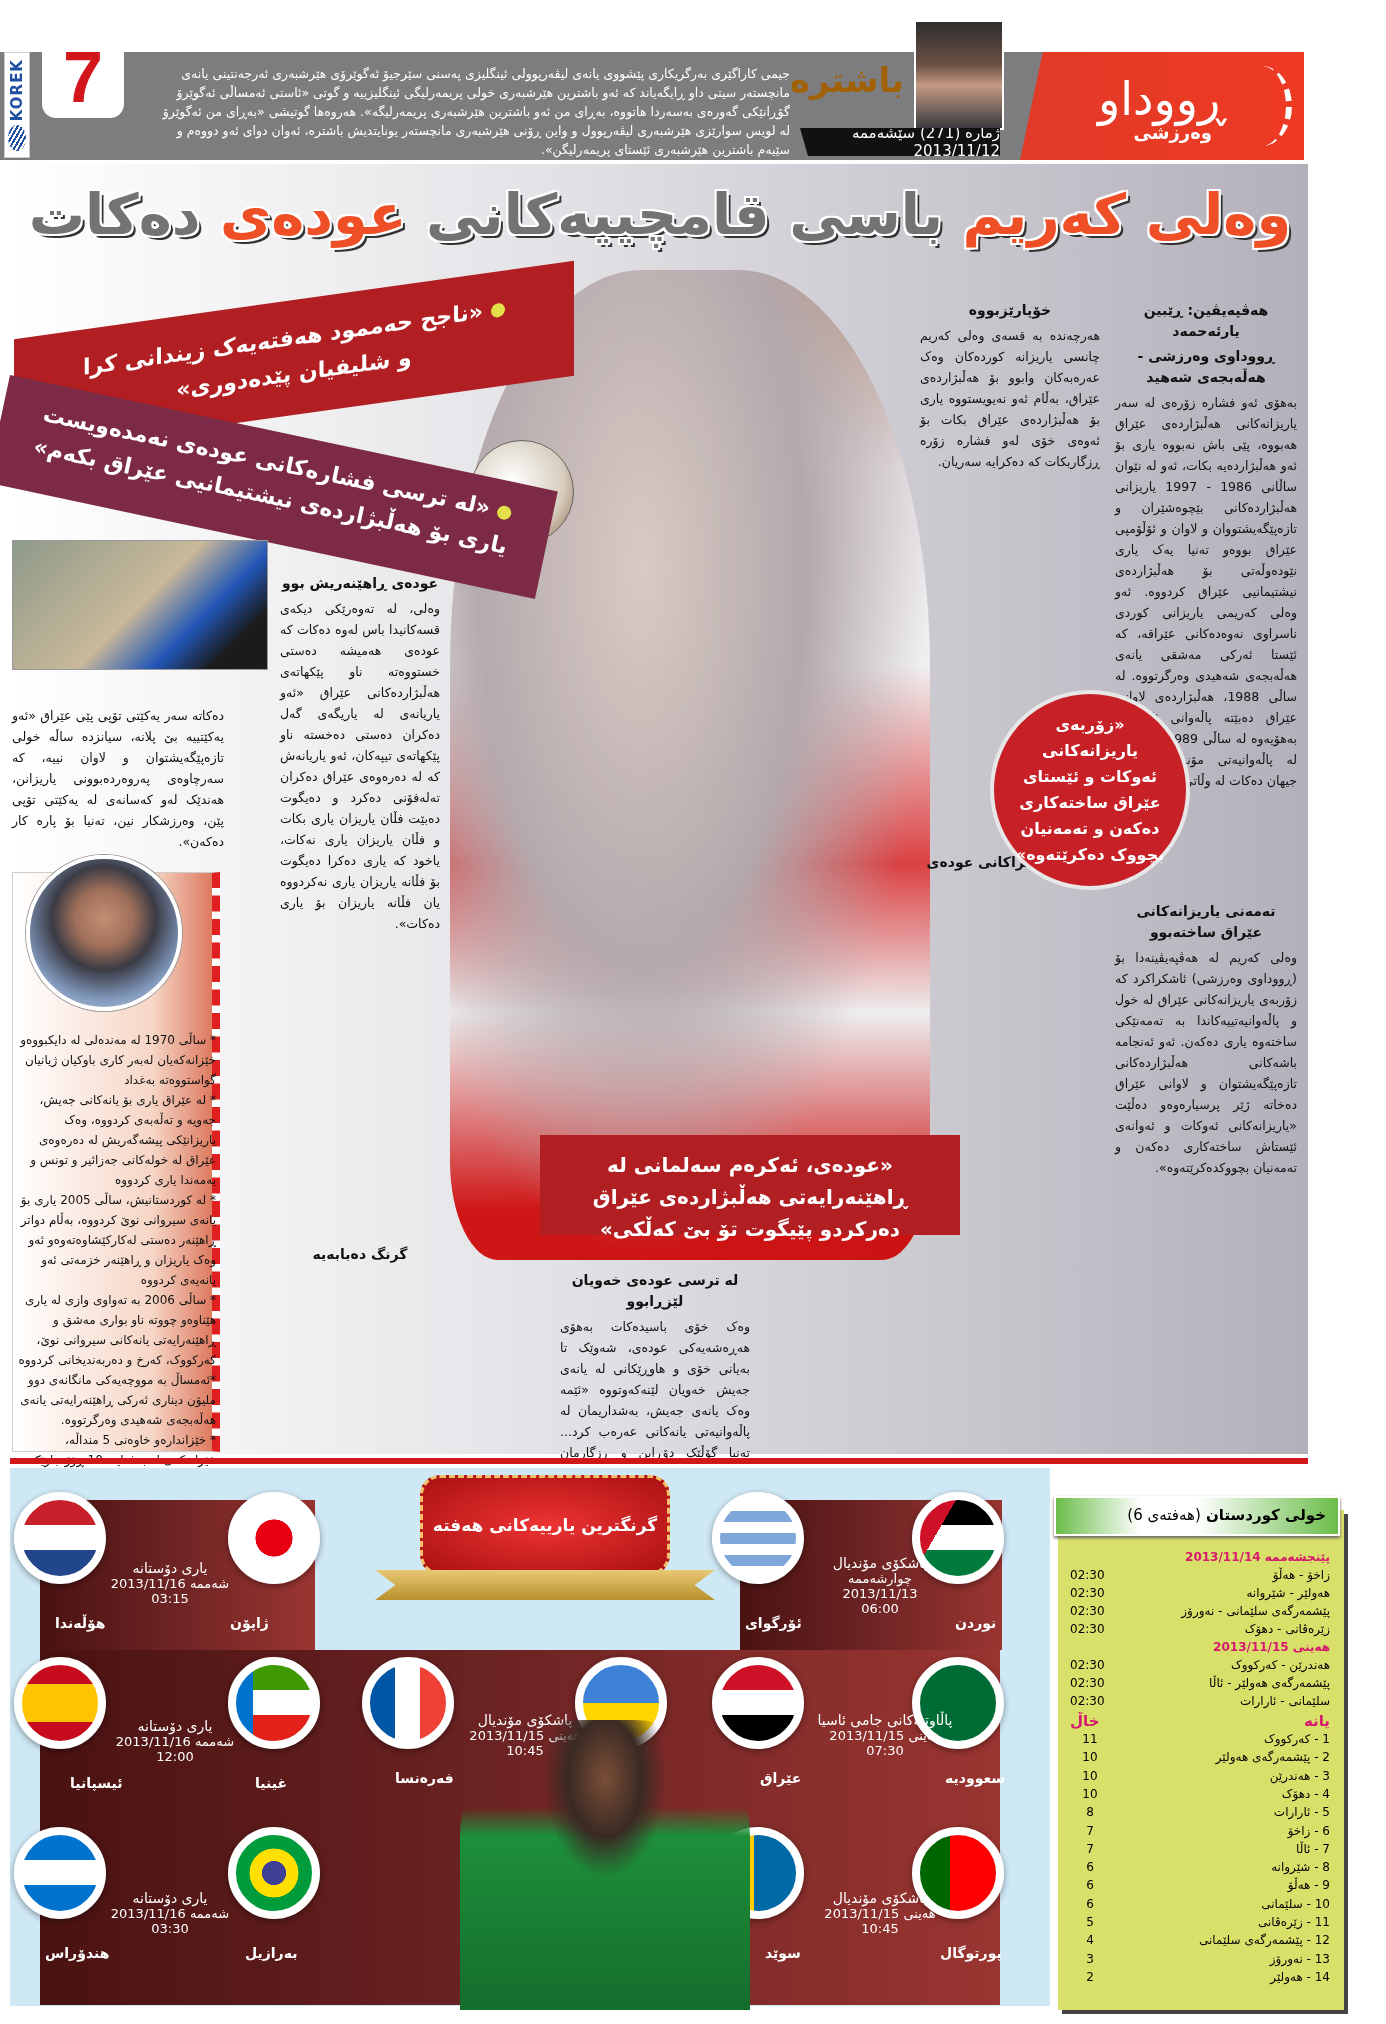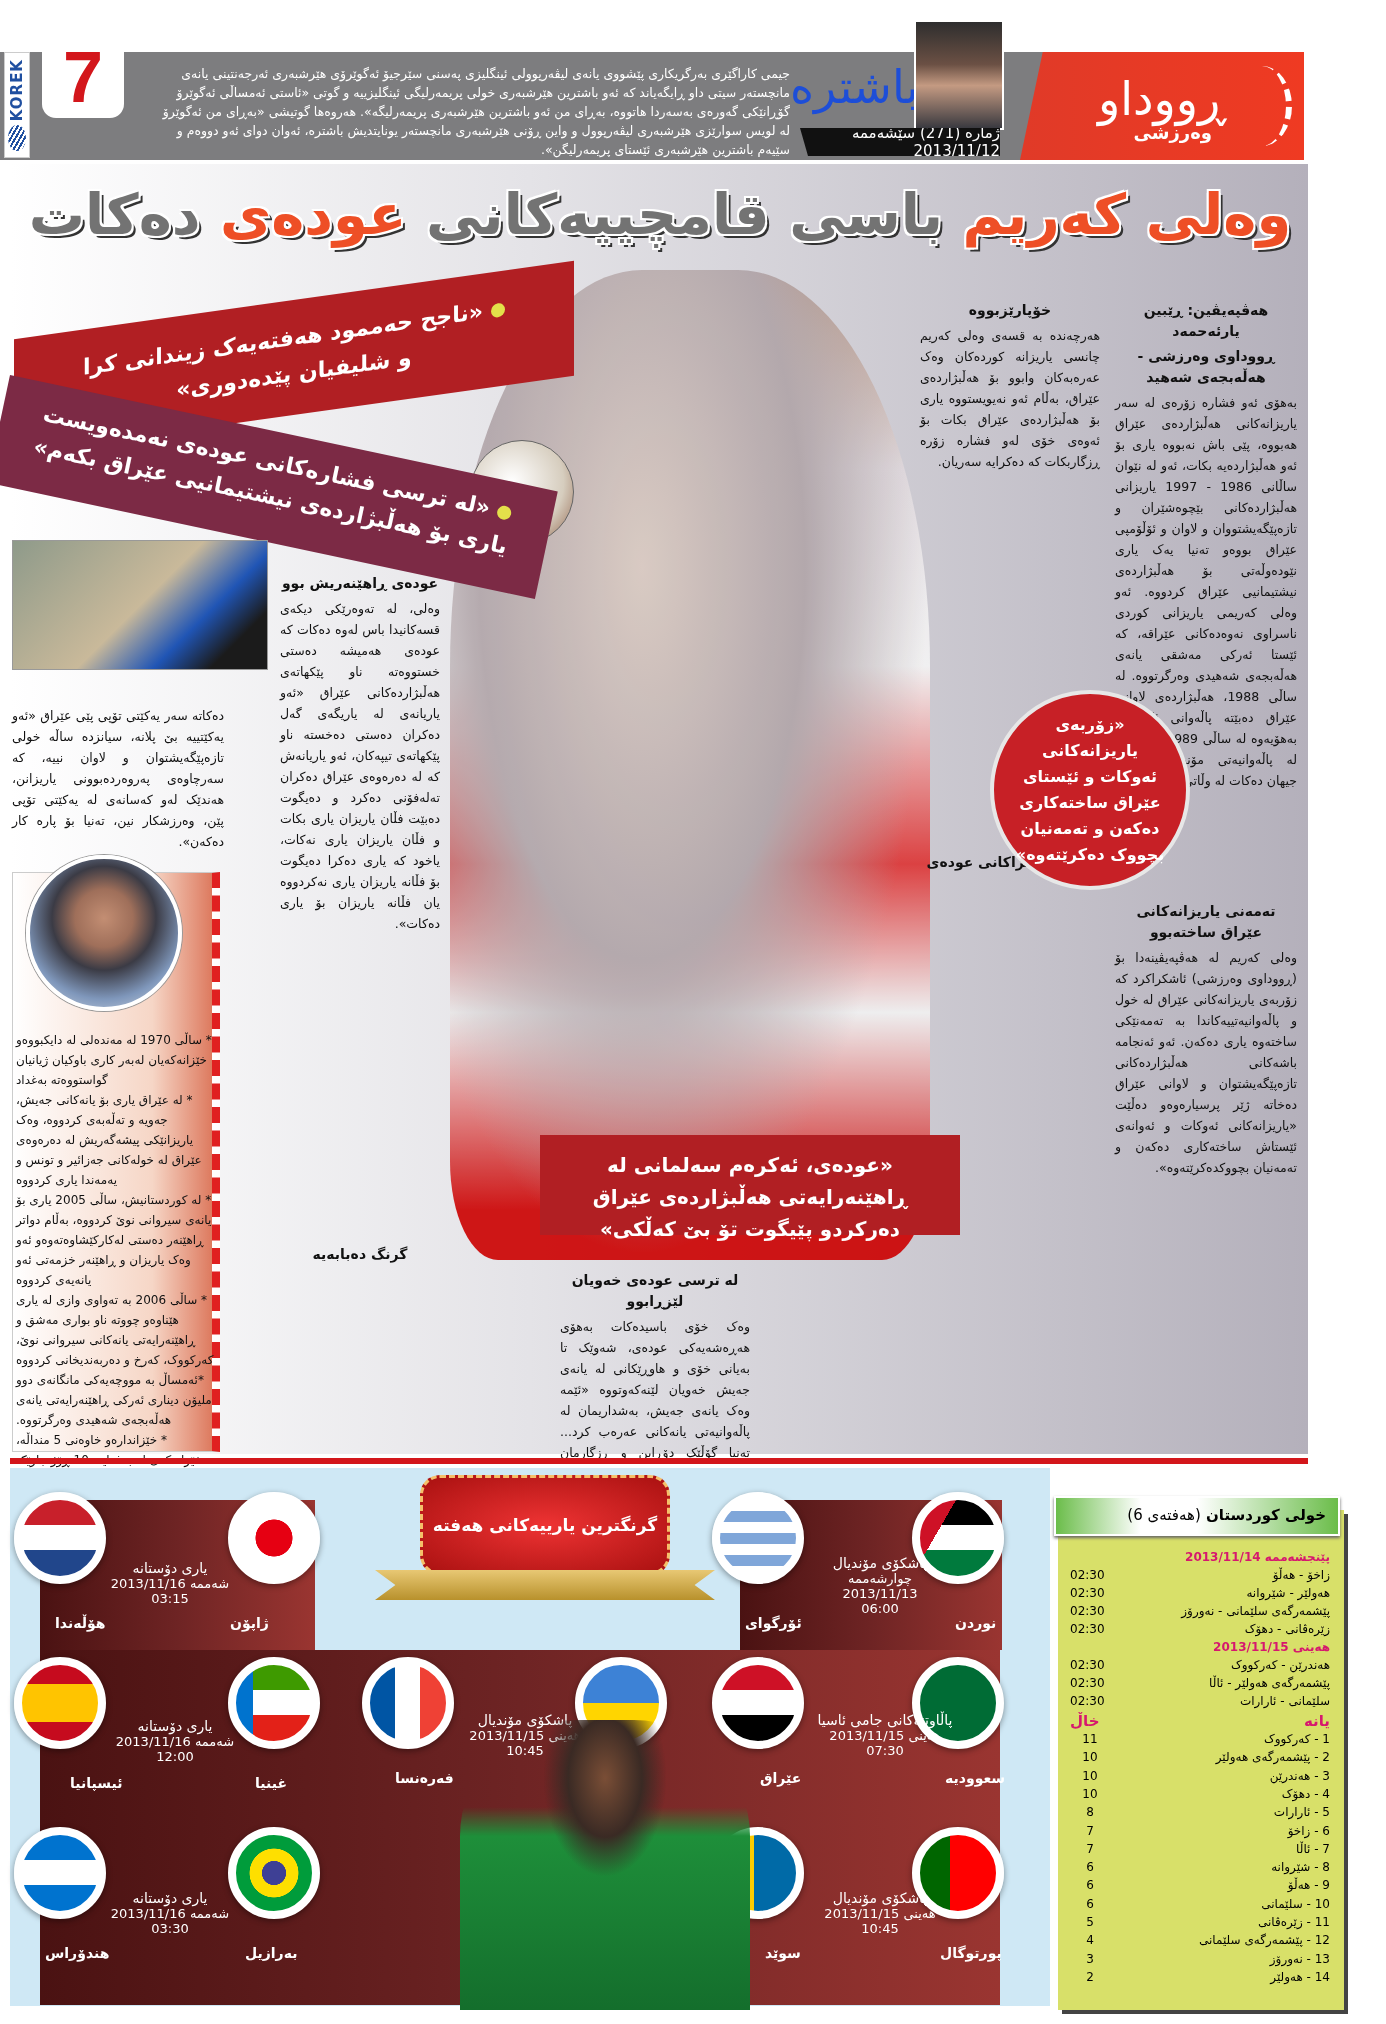--- a/index.html
+++ b/index.html
@@ -4,21 +4,21 @@
 <style>
 *{box-sizing:border-box;margin:0;padding:0}
 body{width:1386px;height:2024px;background:#fff;font-family:"DejaVu Sans",sans-serif;position:relative;overflow:hidden;direction:ltr}
 .rtl{direction:rtl;}
 .hdr-bar{position:absolute;left:0;top:52px;width:1300px;height:108px;background:#7d7d7f}
 .korek{position:absolute;left:4px;top:52px;width:26px;height:106px;background:#fff;border:1px solid #ccc;display:flex;flex-direction:column;align-items:center;justify-content:space-between;padding:6px 0}
 .korek-txt{writing-mode:vertical-rl;transform:rotate(180deg);color:#1f4fa0;font-weight:bold;font-size:15px;letter-spacing:1px}
 .korek-logo{width:18px;height:26px;border-radius:50%;background:repeating-linear-gradient(120deg,#1f4fa0 0 2px,#fff 2px 4px)}
 .pagenum{position:absolute;left:42px;top:36px;width:82px;height:82px;background:#fff;border-radius:0 0 14px 14px;display:flex;align-items:center;justify-content:center;color:#d3161b;font-weight:bold;font-size:72px;font-family:"Liberation Sans",sans-serif}
 .news-text{position:absolute;left:150px;top:64px;width:640px;color:#fff;font-size:12.5px;line-height:19px}
-.news-title{position:absolute;left:790px;top:60px;color:#1d4ed8;font-size:46px;font-weight:normal}
+.news-title{position:absolute;left:790px;top:60px;color:#a16207;font-size:34px;font-weight:bold}
 .photo-aguero{position:absolute;left:914px;top:20px;width:90px;height:110px;background:linear-gradient(#2e2e2e,#6b5044 40%,#c49a82 60%,#3a3a40);border:2px solid #fff}
 .issue-bar{position:absolute;left:800px;top:128px;width:200px;height:28px;background:#111;color:#fff;font-size:15px;display:flex;align-items:center;justify-content:center;clip-path:polygon(0 0,100% 0,100% 100%,4% 100%)}
 .logo-box{position:absolute;left:1020px;top:52px;width:284px;height:108px;background:linear-gradient(90deg,#e03a28,#ef3a22);clip-path:polygon(8% 0,100% 0,100% 100%,0 100%)}
 .logo-main{position:absolute;right:78px;top:20px;color:#fff;font-size:46px;font-weight:normal}
 .logo-sub{position:absolute;right:92px;top:70px;color:#fff;font-size:18px;font-weight:bold}
 .logo-rays{position:absolute;right:12px;top:14px;width:60px;height:80px;border-right:6px dashed #fff;border-radius:50%}
 
 .main{position:absolute;left:10px;top:164px;width:1298px;height:1290px;background:linear-gradient(90deg,#fff 0%,#e4e3e7 40%,#b4b0bb 100%)}
 .headline{position:absolute;left:20px;top:175px;width:1280px;text-align:center;direction:rtl;font-size:56px;font-weight:bold;line-height:80px;text-shadow:2px 2px 0 #fff,-2px -2px 0 #fff,2px -2px 0 #fff,-2px 2px 0 #fff,4px 4px 0 #333}
 .hl-green{color:#737373}.hl-orange{color:#ee4f26}
@@ -27,21 +27,21 @@
 .dot{display:inline-block;width:14px;height:14px;border-radius:50%;background:#e3e04a;margin-left:8px;vertical-align:middle}
 .photo1{position:absolute;left:12px;top:540px;width:256px;height:130px;background:linear-gradient(135deg,#8e9a8a,#c9b99a 50%,#2055b5 70%,#1b1b1b 85%);border:1px solid #999}
 .photo-main{position:absolute;left:450px;top:270px;width:480px;height:990px;background:radial-gradient(ellipse at 40% 30%,#d9c9c0 0,#b0a4a8 40%,transparent 70%),linear-gradient(#b98b6d 0,#e8e2e6 20%,#f5f5f5 40%,#d33 60%,#f2f2f2 75%,#c00 95%);opacity:.9;border-radius:40% 40% 10% 10%}
 .ball{position:absolute;left:470px;top:440px;width:104px;height:104px;border-radius:50%;background:radial-gradient(circle at 40% 40%,#fff,#d6cdbe 60%,#8d5c43);border:1px solid #666}
 .circle-quote{position:absolute;left:990px;top:690px;width:200px;height:200px;border-radius:50%;background:#c72026;border:4px solid #e7e7e7;color:#fff;font-weight:bold;font-size:16px;line-height:26px;display:flex;align-items:center;justify-content:center;text-align:center;direction:rtl;padding:20px}
 .bottom-quote{position:absolute;left:540px;top:1135px;width:420px;height:100px;background:#b11f23;color:#fff;font-weight:bold;font-size:20px;line-height:32px;text-align:center;direction:rtl;padding:14px 10px}
 .col{position:absolute;font-size:12.5px;line-height:21px;color:#111;direction:rtl;text-align:justify}
 .col h4{font-size:14px;text-align:center;margin:8px 0 4px}
 .bio{position:absolute;left:12px;top:872px;width:208px;height:580px;background:linear-gradient(90deg,#fff,#f6d6c6 70%,#dd7a5f);border:1px solid #ccc;border-right:8px dashed #e02020}
 .bio-photo{position:absolute;left:26px;top:855px;width:156px;height:156px;border-radius:50%;border:4px solid #fff;background:radial-gradient(circle at 50% 40%,#c38e73 0,#9f6f5a 25%,#3b3b45 45%,#7f97bb 70%,#dfe4ea);box-shadow:0 0 0 1px #999}
-.bio-text{position:absolute;left:16px;top:1030px;width:200px;font-size:12px;line-height:20px;direction:rtl;text-align:left;color:#111}
+.bio-text{position:absolute;left:16px;top:1030px;width:200px;font-size:12px;line-height:20px;direction:rtl;text-align:right;color:#111}
 
 .redline{position:absolute;left:10px;top:1458px;width:1298px;height:6px;background:#d3161b}
 .bottom{position:absolute;left:10px;top:1468px;width:1040px;height:538px;background:#cfe8f5}
 .match{position:absolute;background:#5a1a1a;background:linear-gradient(90deg,#4a1212,#6e2424,#9a3531)}
 .flag{position:absolute;width:92px;height:92px;border-radius:50%;border:8px solid #fff;box-shadow:0 2px 6px rgba(0,0,0,.4);overflow:hidden}
 .mtxt{position:absolute;color:#fff;font-size:13px;direction:rtl;text-align:center}
 .mtitle{font-weight:normal;font-size:14px}
 .team{position:absolute;color:#fff;font-weight:bold;font-size:14px;direction:rtl}
 .badge{position:absolute;left:420px;top:1475px;width:250px;height:100px;background:radial-gradient(#e33,#a11);border-radius:20px;border:3px dashed #f5c06a;color:#fff;font-weight:bold;font-size:17px;display:flex;align-items:center;justify-content:center;direction:rtl}
 .ribbon{position:absolute;left:375px;top:1570px;width:340px;height:30px;background:linear-gradient(#e8c874,#b8912c);clip-path:polygon(0 0,100% 0,94% 50%,100% 100%,0 100%,6% 50%)}

